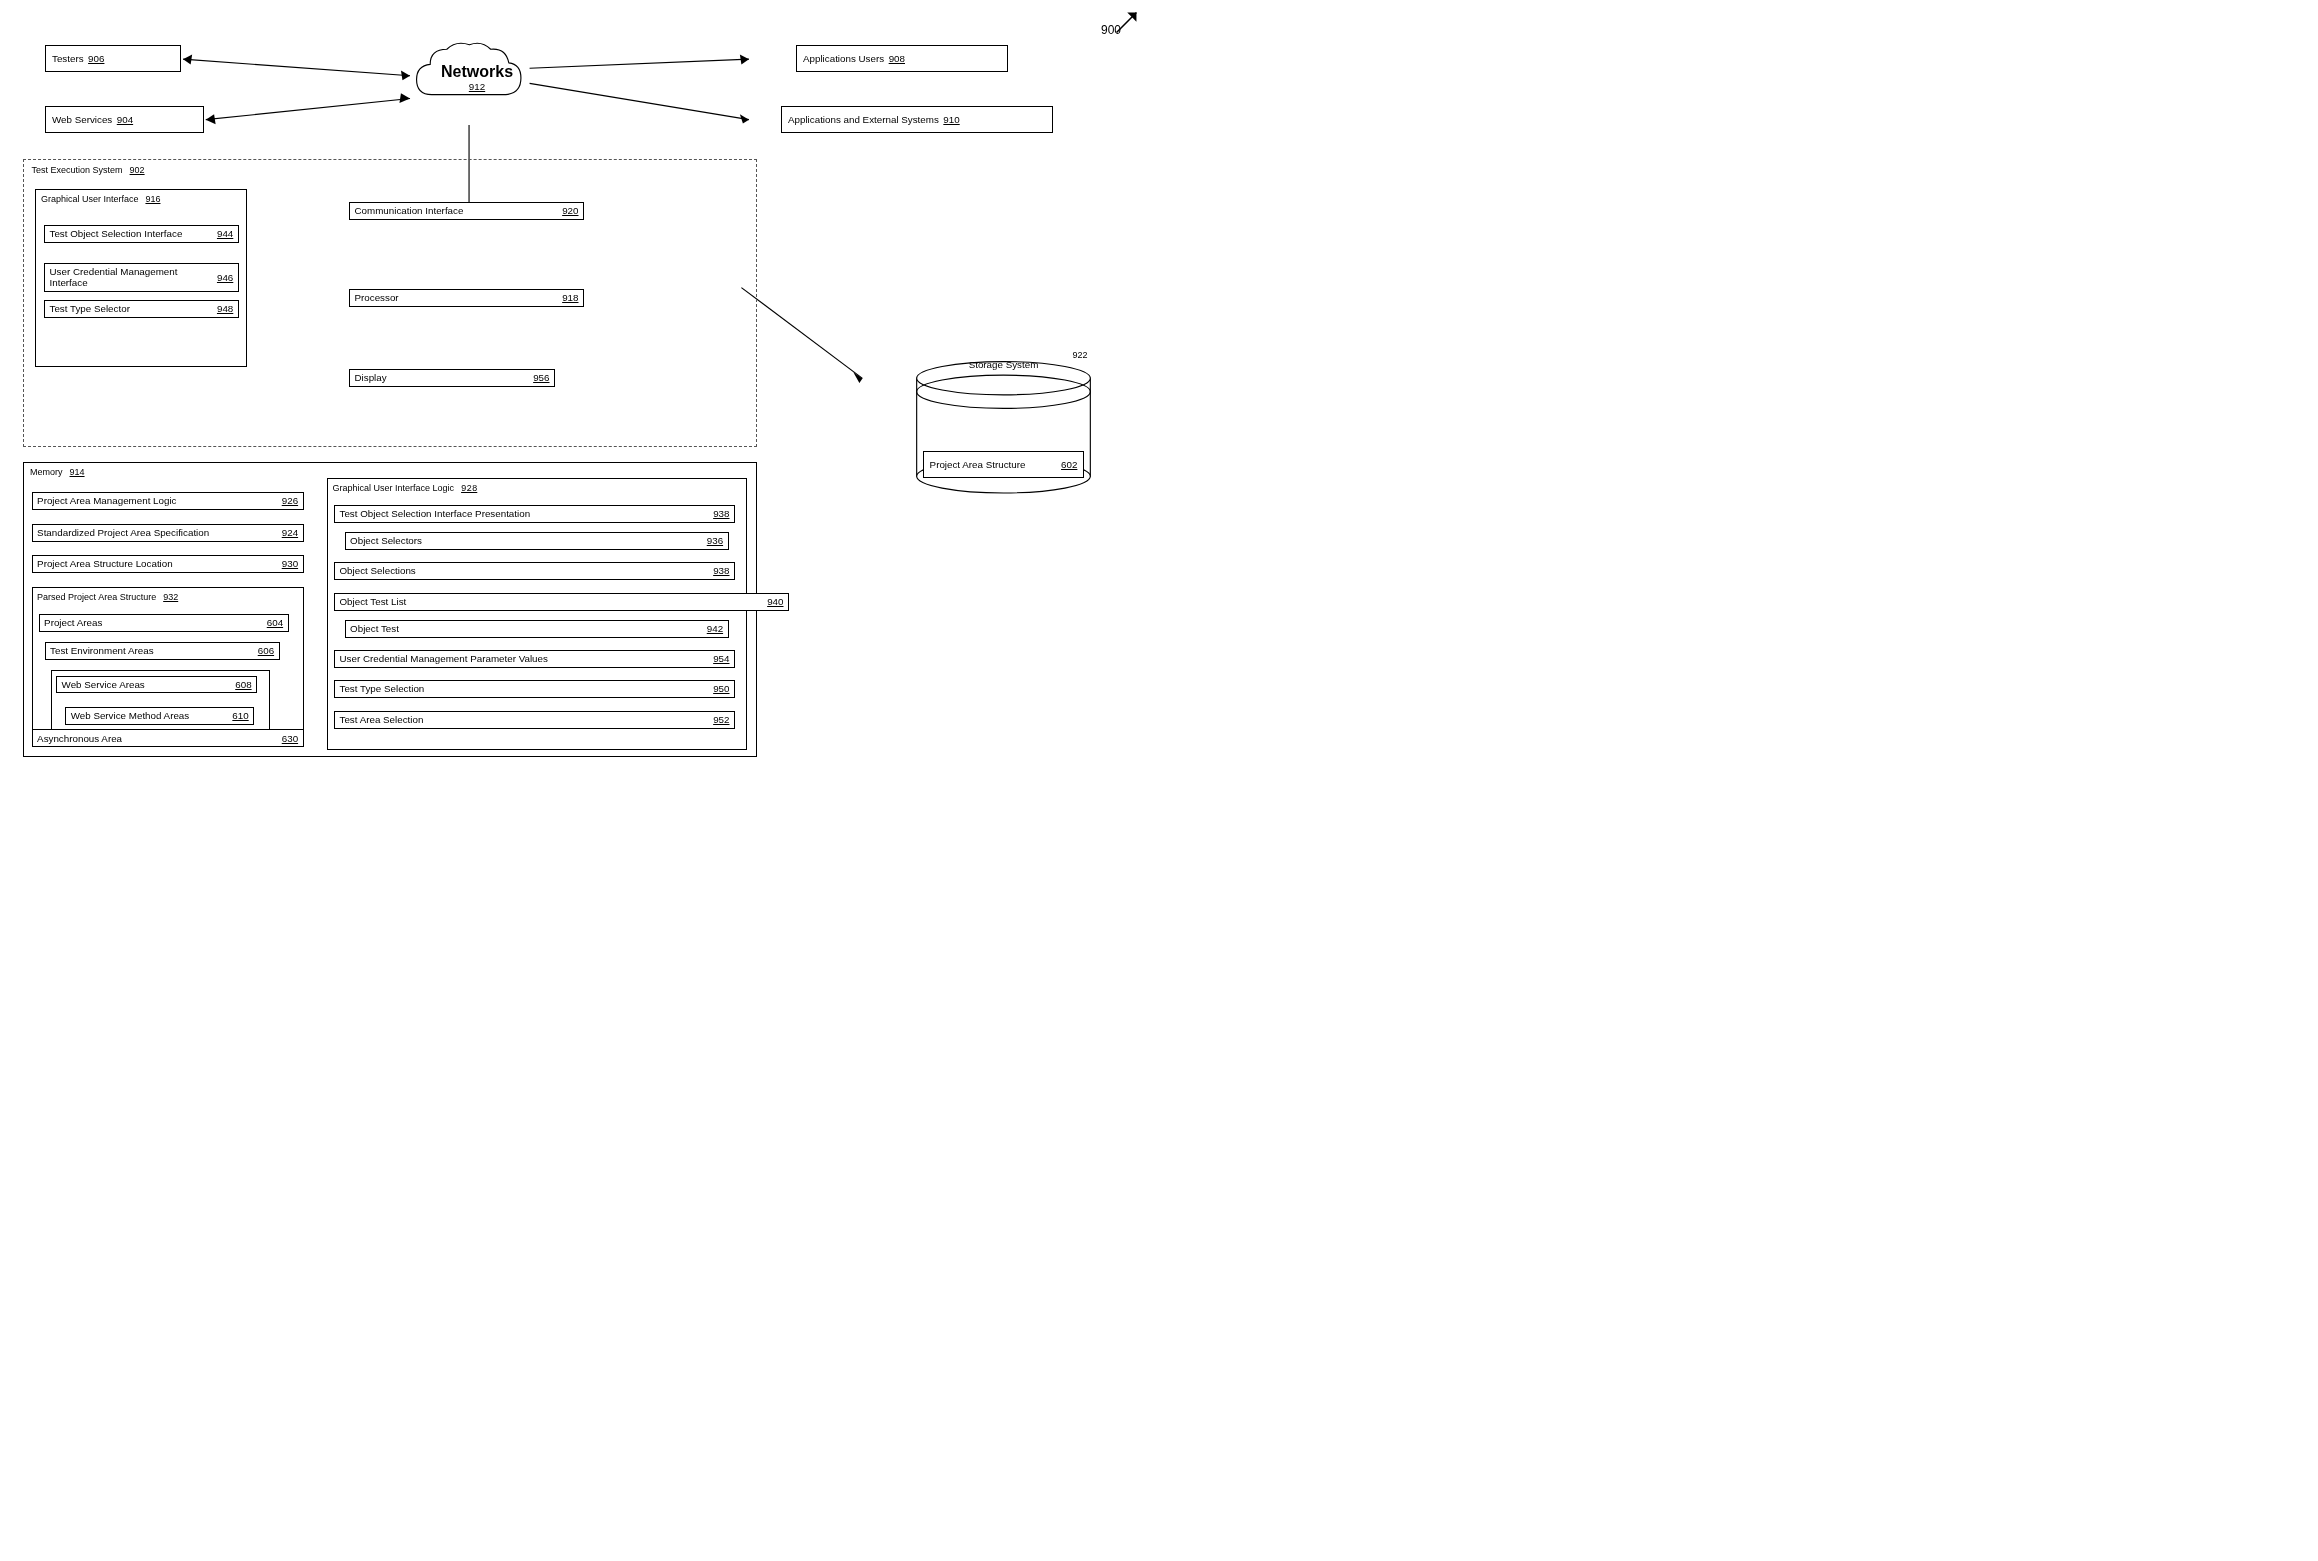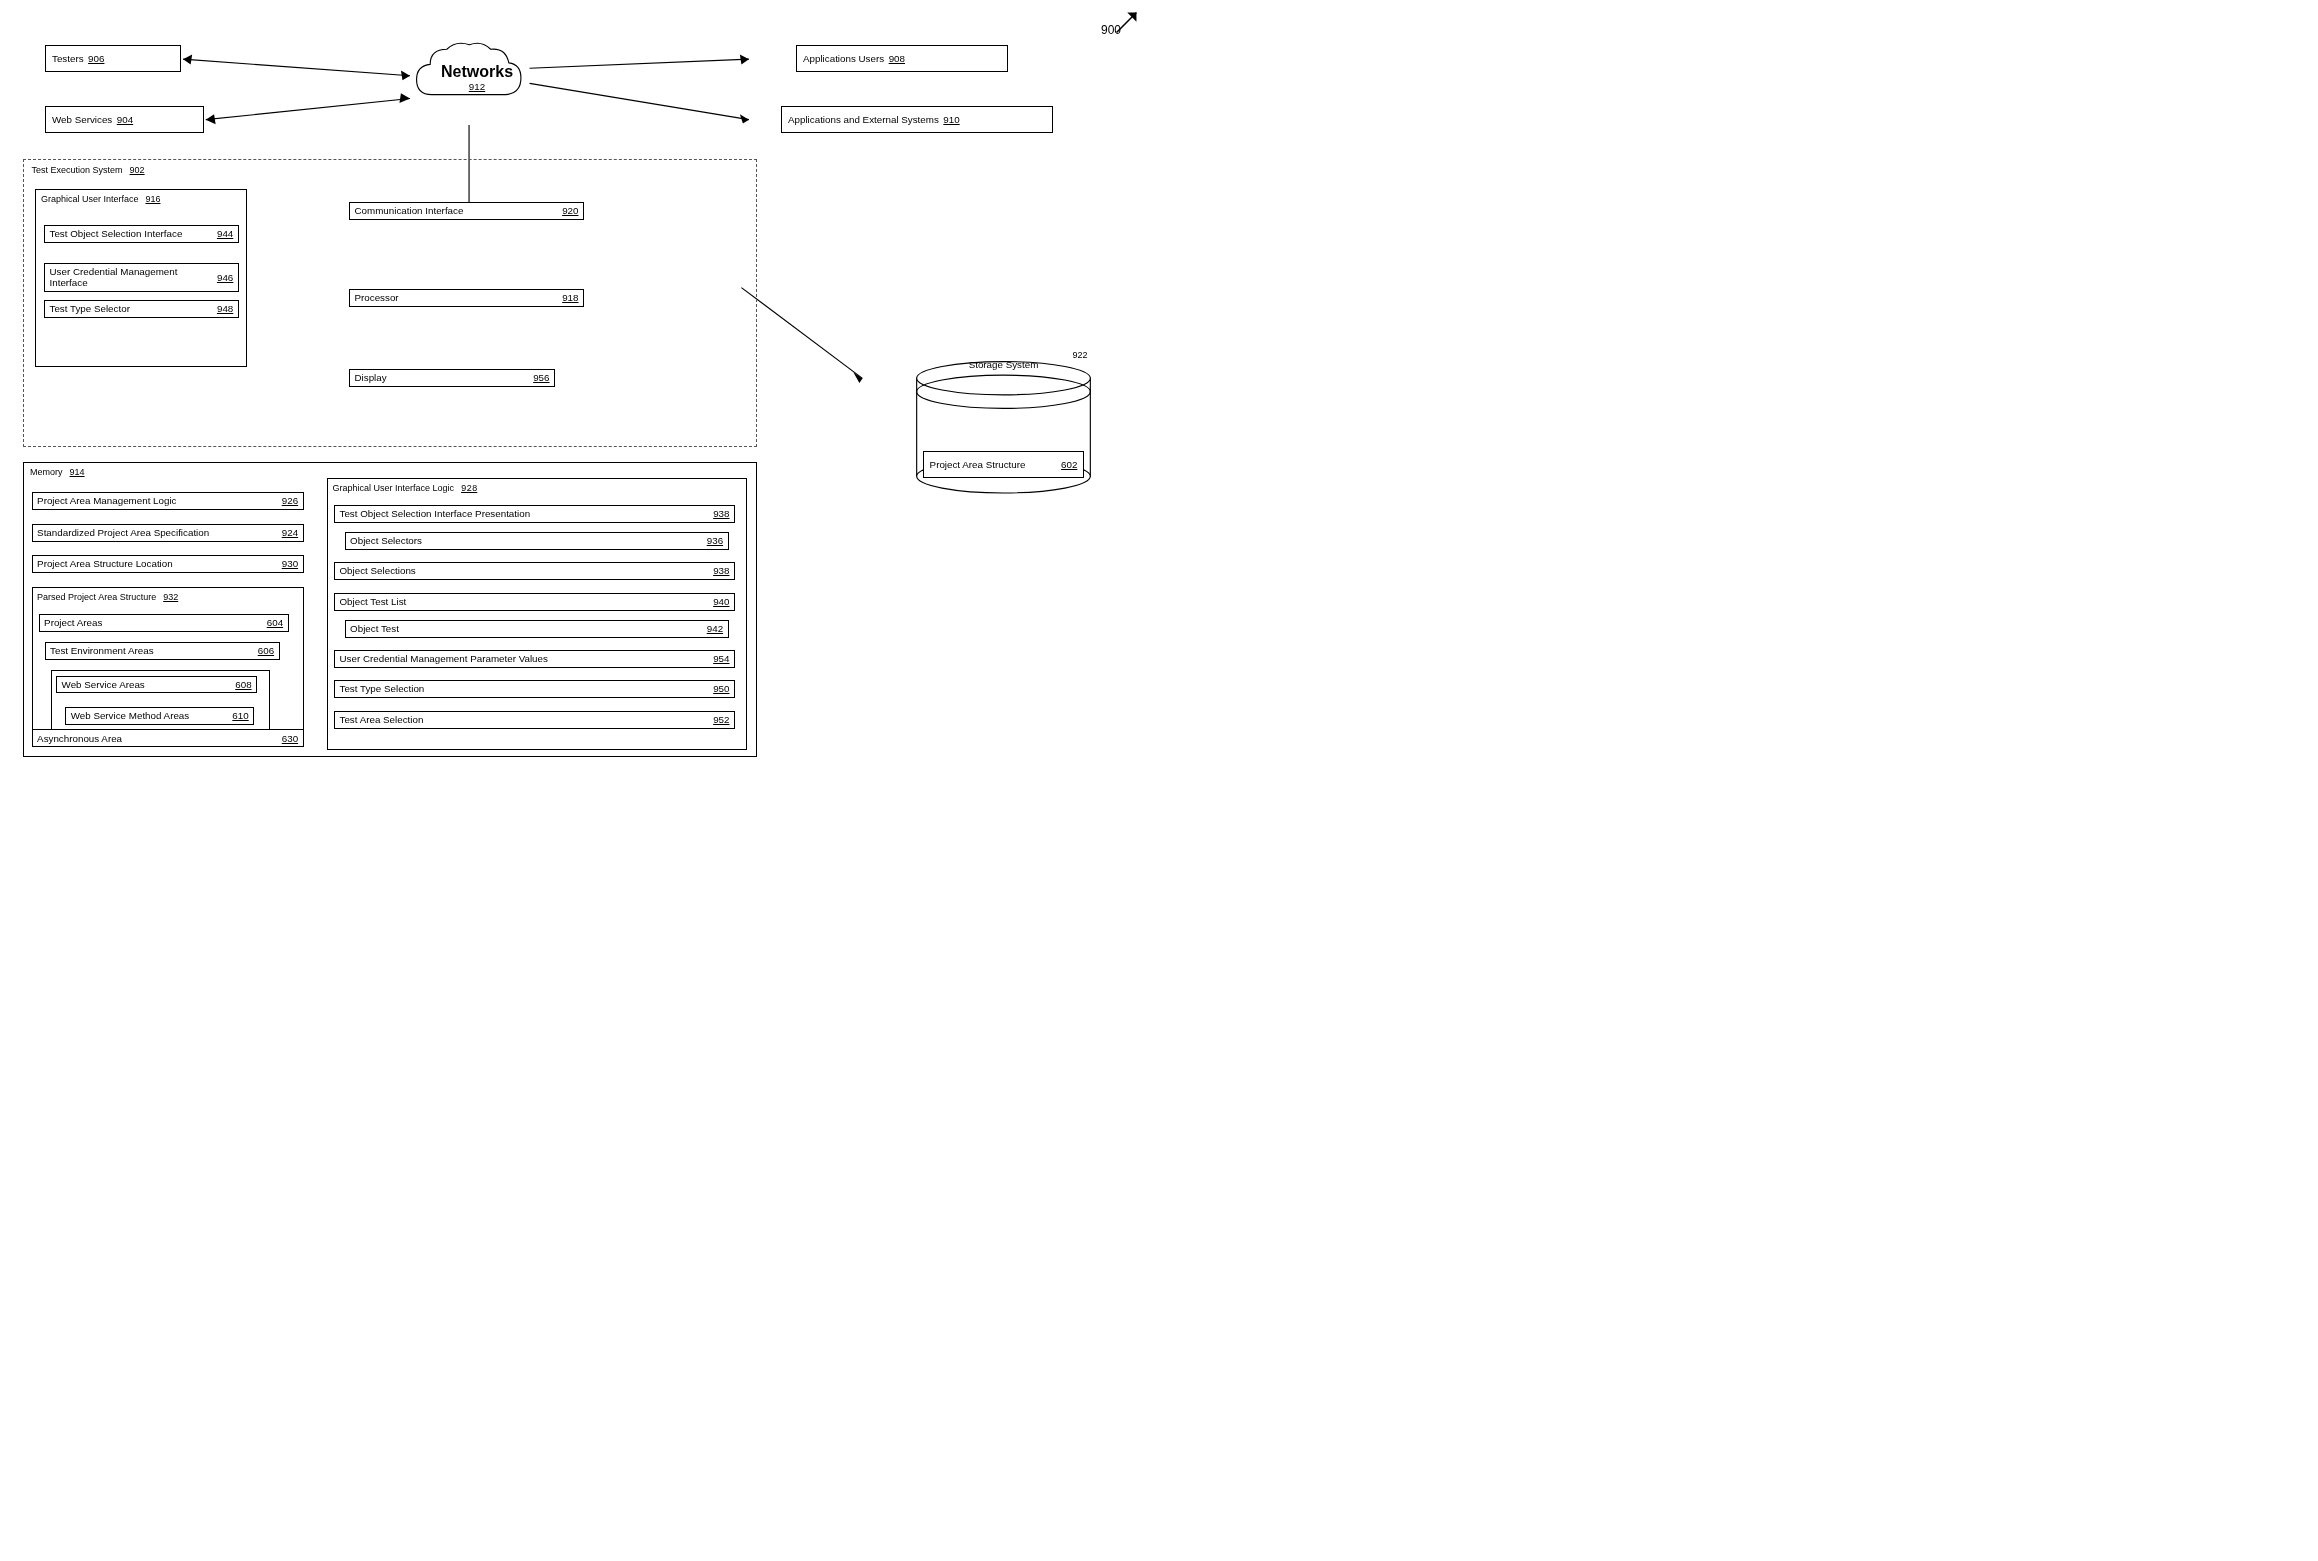--- a/index.html
+++ b/index.html
@@ -277,21 +277,21 @@
       <div class="row-item" style="top:53px;left:16.6px;width:384px;">
         <span>Object Selectors</span>
         <span style="text-decoration:underline;margin-left:auto;padding-left:6px;">936</span>
       </div>
 
       <div class="row-item" style="top:83px;left:6px;width:401px;">
         <span>Object Selections</span>
         <span style="text-decoration:underline;margin-left:auto;padding-left:6px;">938</span>
       </div>
 
-      <div class="row-item" style="top:114px;left:6px;width:401px;">
+      <div class="row-item" style="top:114px;left:6px;width:455px;">
         <span>Object Test List</span>
         <span style="text-decoration:underline;margin-left:auto;padding-left:6px;">940</span>
       </div>
 
       <div class="row-item" style="top:141px;left:16.6px;width:384px;">
         <span>Object Test</span>
         <span style="text-decoration:underline;margin-left:auto;padding-left:6px;">942</span>
       </div>
 
       <div class="row-item" style="top:171px;left:6px;width:401px;">

